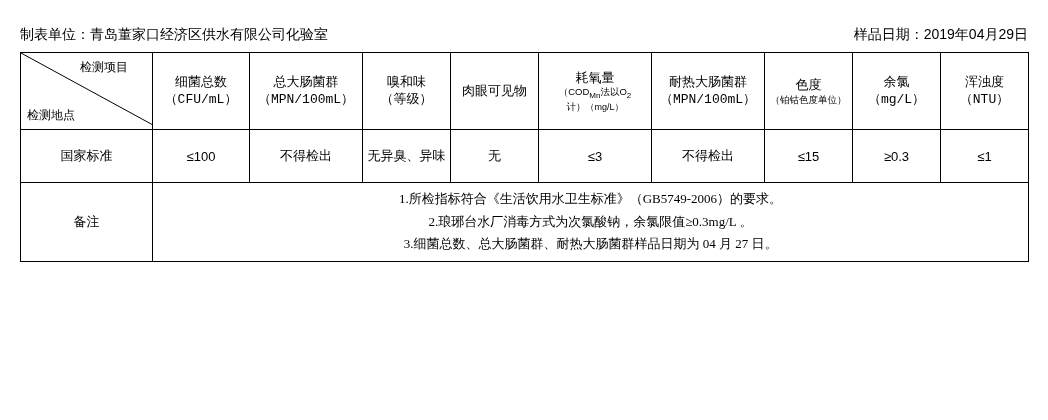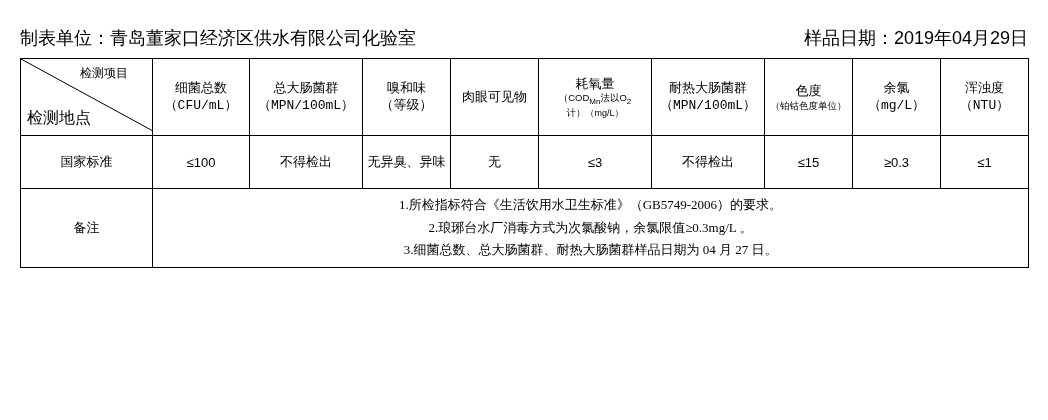--- a/index.html
+++ b/index.html
@@ -28,21 +28,21 @@
     letter-spacing: 1px;
     margin-top: 26px;
     margin-bottom: 0;
     font-family: "Liberation Serif", serif;
   }
   .meta-row {
     display: flex;
     justify-content: space-between;
     align-items: flex-end;
     margin: 26px 20px 8px 20px;
-    font-size: 18px;
+    font-size: 14px;
   }
   .meta-left, .meta-right {
     white-space: nowrap;
   }
   table.report {
     border-collapse: collapse;
     margin: 0 20px;
     width: 1008px;
     table-layout: fixed;
   }
@@ -89,21 +89,21 @@
     position: absolute;
     right: 24px;
     top: 6px;
     font-size: 12px;
     white-space: nowrap;
   }
   .corner .c-bottom {
     position: absolute;
     left: 6px;
     bottom: 6px;
-    font-size: 16px;
+    font-size: 12px;
     white-space: nowrap;
   }
   .data-row td {
     height: 48px;
   }
   .row-label {
     font-size: 13.5px;
   }
   .notes-row td {
     height: 74px;

